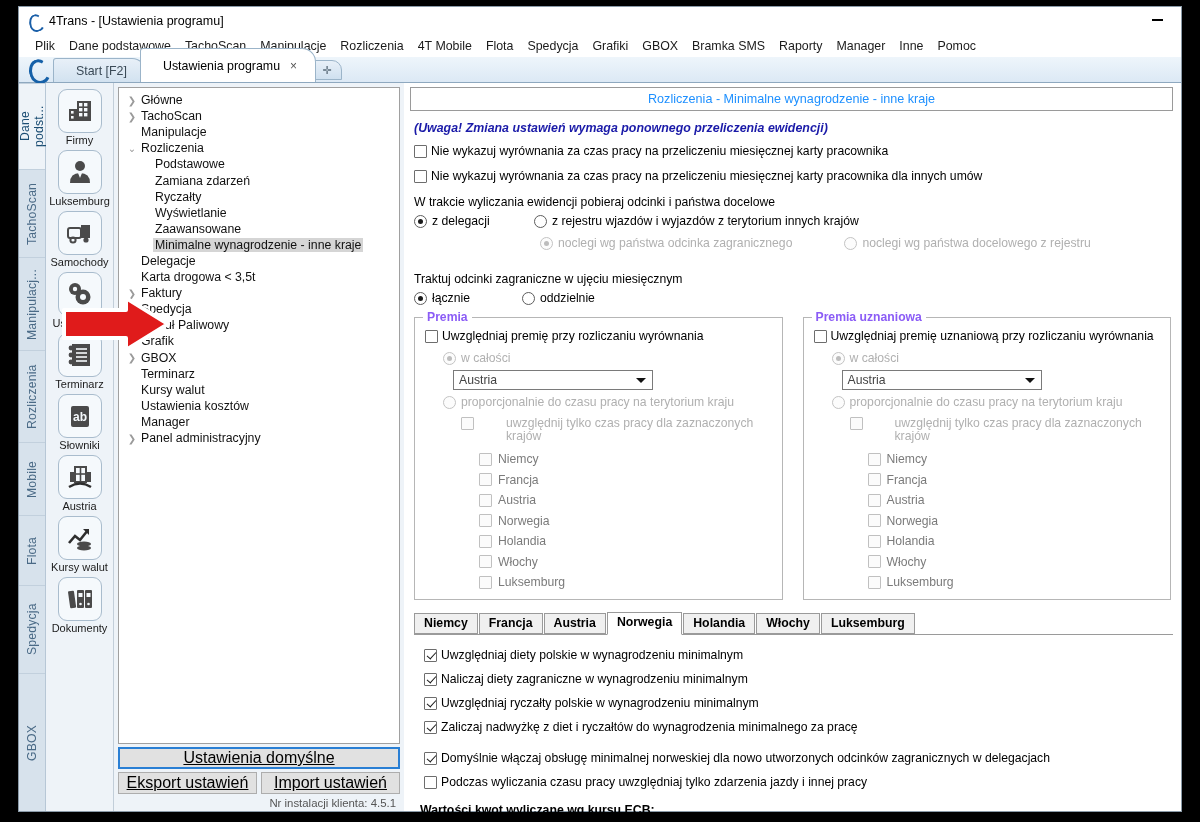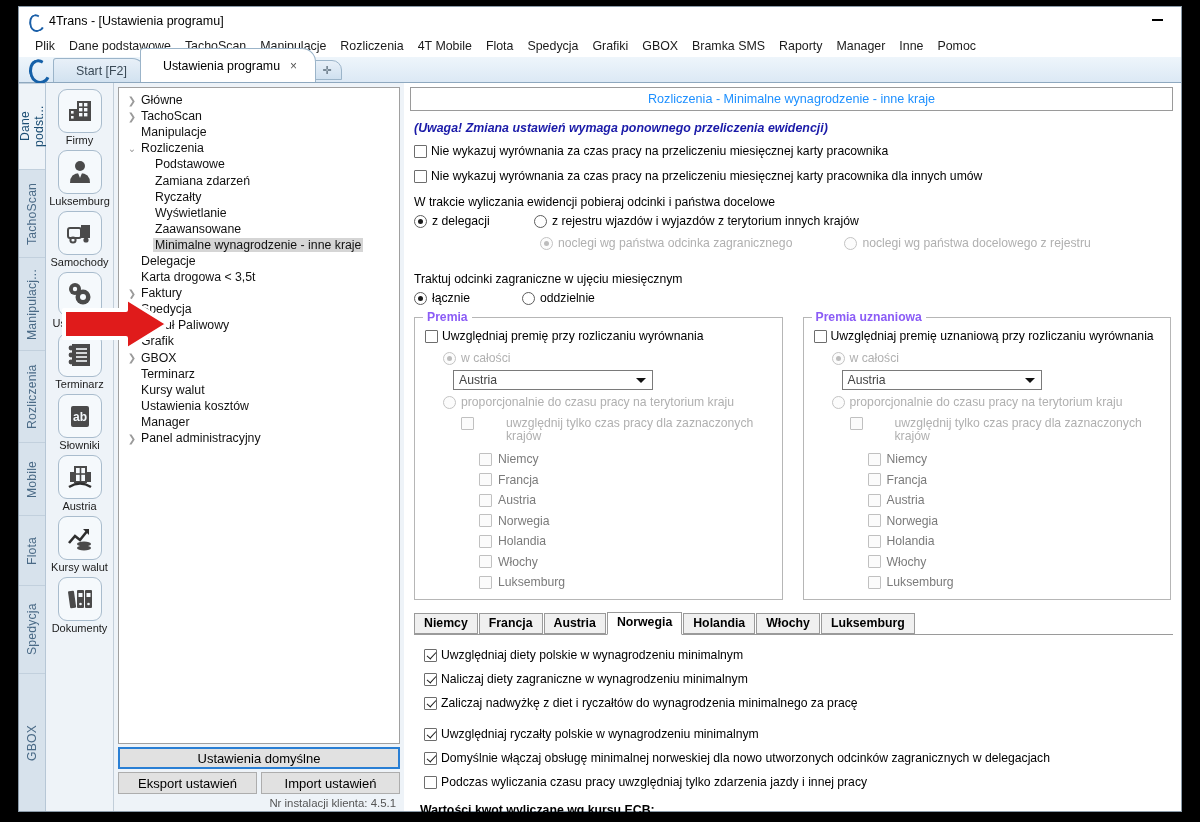--- a/index.html
+++ b/index.html
@@ -125,23 +125,24 @@
   .tree-row {
     height:16.1px; display:flex; align-items:center; font-size:12.3px;
     color:#111; padding-left:6px; cursor:default; white-space:nowrap;
   }
   .tree-row .chev { width:14px; color:#9a9a9a; font-size:10px; flex:0 0 14px; text-align:center;}
   .tree-row .lbl { padding:0 2px; }
   .tree-row.child .chev { visibility:hidden; }
   .tree-row.lvl2 { padding-left:34px; }
   .tree-row.selected .lbl { background:#d5d5d5; }
   .panel-btn {
-    background:#e1e1e1; border:1px solid #adadad; font-size:13px;
+    background:#e1e1e1; border:1px solid #adadad; font-size:16px;
     height:22px; display:flex;align-items:center;justify-content:center; cursor:default;
     font-family:"Liberation Sans", sans-serif;
+    text-decoration:underline;
   }
   #default-settings-btn { margin-top:3px; border:2px solid #2a7fd4; background:#e1e1e1; height:22px;}
   .btn-row { display:flex; gap:4px; margin-top:3px; }
   .btn-row .panel-btn { flex:1 1 50%; }
   #install-no { text-align:right; font-size:11.4px; color:#555; padding:3px 4px 0 0; }
 
   
   #content-area {
     flex:1 1 auto; background:#ffffff; display:flex; flex-direction:column;
     padding:4px 8px 0 6px; min-width:0;
@@ -701,27 +702,27 @@
 
         <div id="tab-content">
           <div class="cb-row">
             <span class="chk checked"></span>
             <span class="cap">Uwzględniaj diety polskie w wynagrodzeniu minimalnym</span>
           </div>
           <div class="cb-row">
             <span class="chk checked"></span>
             <span class="cap">Naliczaj diety zagraniczne w wynagrodzeniu minimalnym</span>
           </div>
+          <div class="cb-row">
+            <span class="chk checked"></span>
+            <span class="cap">Uwzględniaj ryczałty polskie w wynagrodzeniu minimalnym</span>
+          </div>
           <div class="cb-row" style="margin-bottom:18px">
             <span class="chk checked"></span>
             <span class="cap">Zaliczaj nadwyżkę z diet i ryczałtów do wynagrodzenia minimalnego za pracę</span>
-          </div>
-          <div class="cb-row">
-            <span class="chk checked"></span>
-            <span class="cap">Uwzględniaj ryczałty polskie w wynagrodzeniu minimalnym</span>
           </div>
           <div class="cb-row">
             <span class="chk checked"></span>
             <span class="cap">Domyślnie włączaj obsługę minimalnej norweskiej dla nowo utworzonych odcinków zagranicznych w delegacjach</span>
           </div>
           <div class="cb-row" style="margin-bottom:14px">
             <span class="chk"></span>
             <span class="cap">Podczas wyliczania czasu pracy uwzględniaj tylko zdarzenia jazdy i innej pracy</span>
           </div>
 

